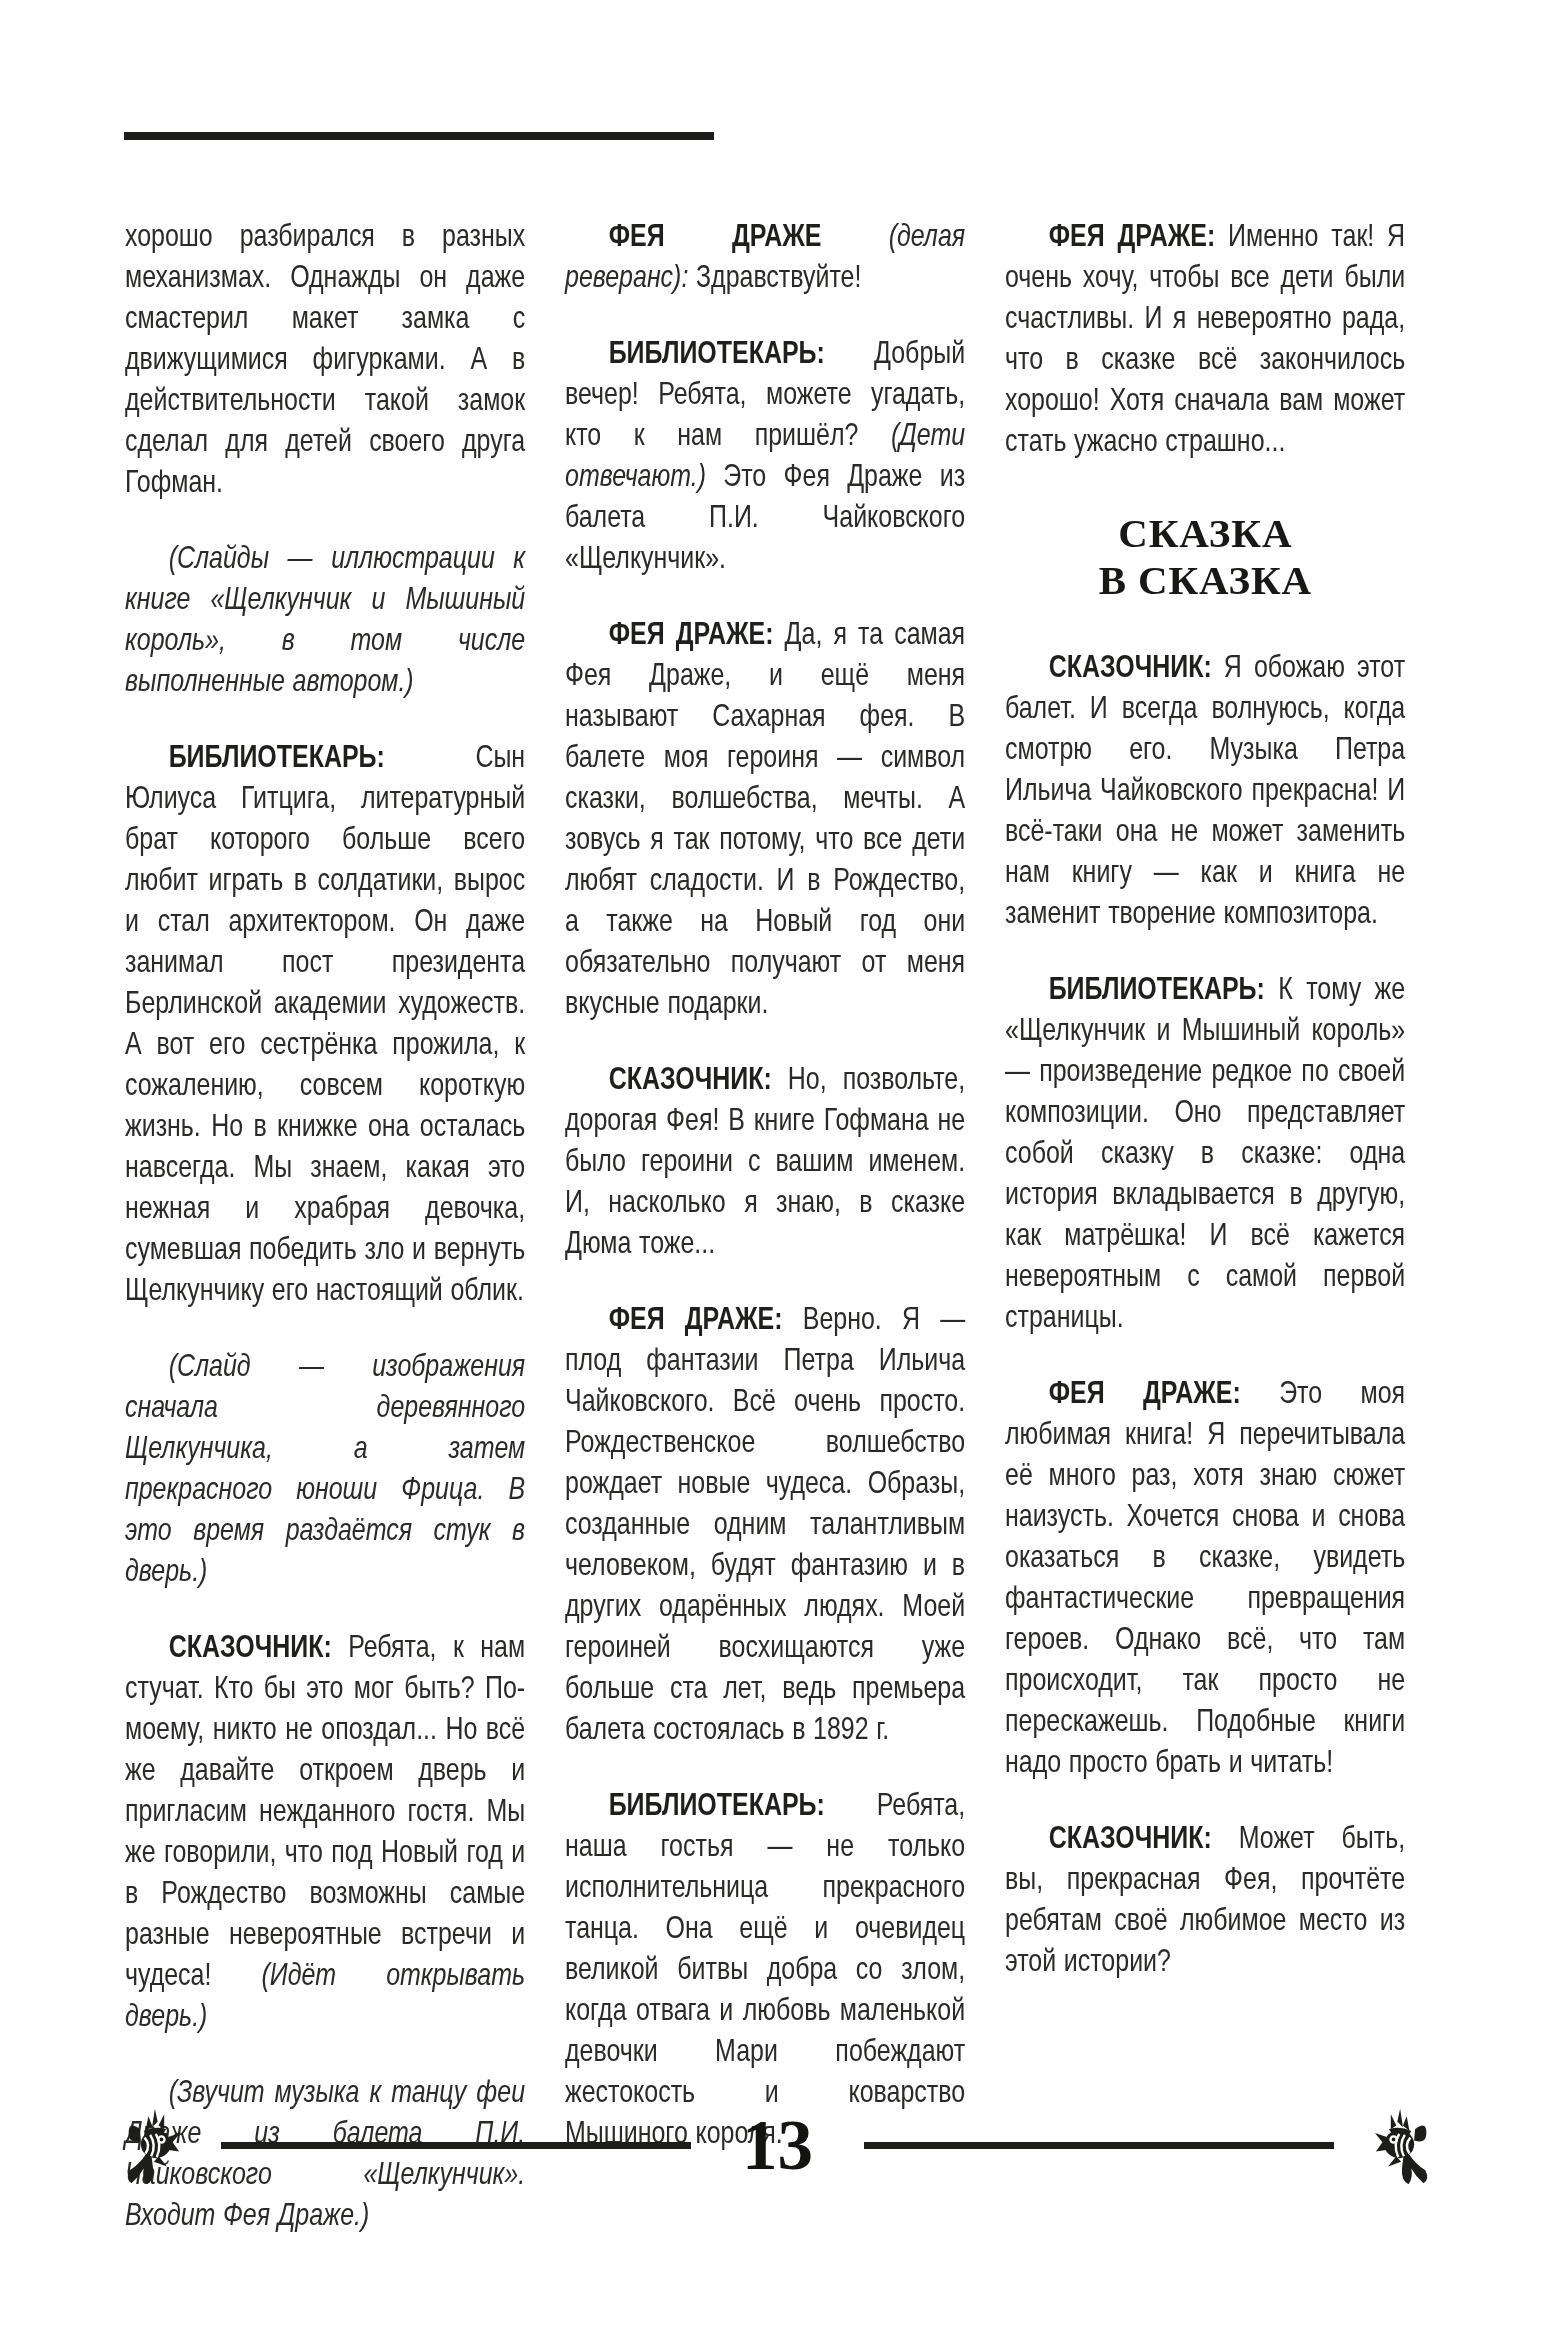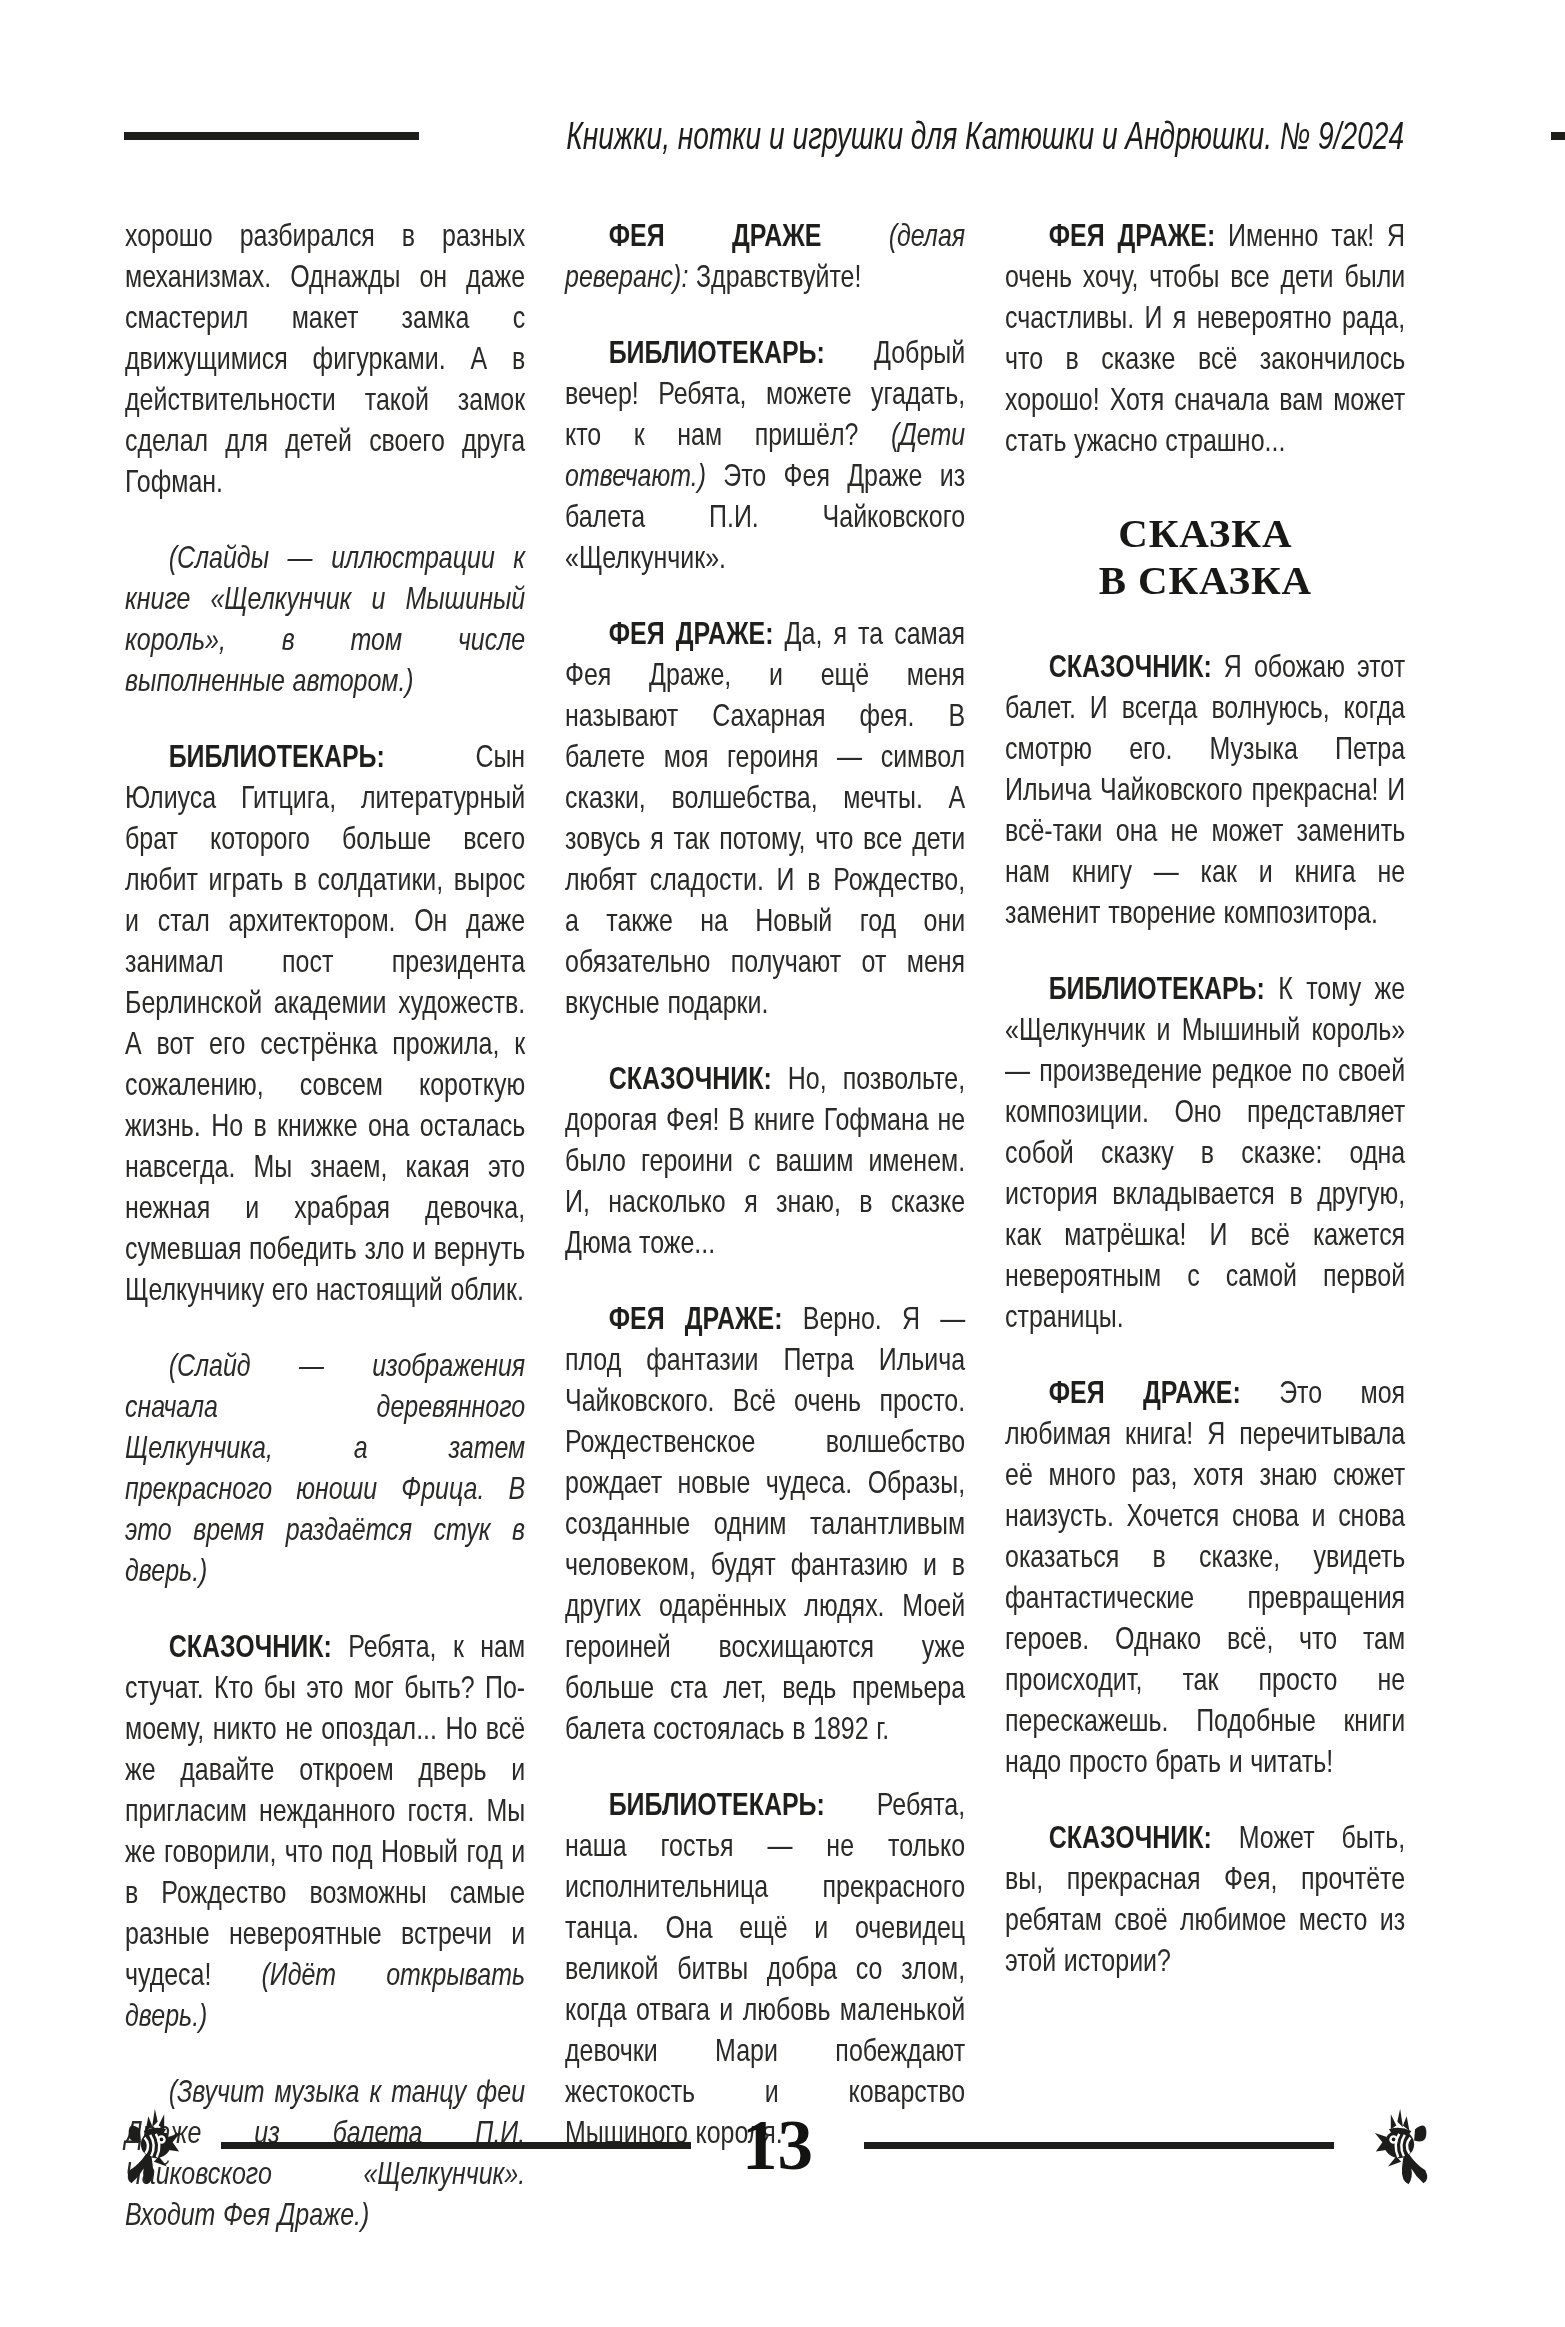--- a/index.html
+++ b/index.html
@@ -54,23 +54,20 @@
   .page-number {
     font-family:"Liberation Serif", serif; font-weight:bold;
     font-size:71px; line-height:71px; color:#131311; padding:0 47px;
   }
 </style>
 </head>
 <body>
 
 <div class="header">
   <div class="header-rule"></div>
-  <div class="header-title-wrap">
-    <span class="header-title">Книжки, нотки и игрушки для Катюшки и Андрюшки. № 9/2024</span>
-  </div>
   <div class="header-rule"></div>
 </div>
 
 <div class="column column-1">
   <div class="col-inner">
       <p class="para no-indent"><span>хорошо разбирался в разных механизмах. Однажды он даже смастерил макет замка с движущимися фигурками. А в действительности такой замок сделал для детей своего друга Гофман.</span></p>
       <p class="para stage"><span class="stage-inline">(Слайды — иллюстрации к книге «Щелкунчик и Мышиный король», в том числе выполненные автором.)</span></p>
       <p class="para"><span class="speaker">БИБЛИОТЕКАРЬ: </span><span>Сын Юлиуса Гитцига, литературный брат которого больше всего любит играть в солдатики, вырос и стал архитектором. Он даже занимал пост президента Берлинской академии художеств. А вот его сестрёнка прожила, к сожалению, совсем короткую жизнь. Но в книжке она осталась навсегда. Мы знаем, какая это нежная и храбрая девочка, сумевшая победить зло и вернуть Щелкунчику его настоящий облик.</span></p>
       <p class="para stage"><span class="stage-inline">(Слайд — изображения сначала деревянного Щелкунчика, а затем прекрасного юноши Фрица. В это время раздаётся стук в дверь.)</span></p>
       <p class="para"><span class="speaker">СКАЗОЧНИК: </span><span>Ребята, к нам стучат. Кто бы это мог быть? По-моему, никто не опоздал... Но всё же давайте откроем дверь и пригласим нежданного гостя. Мы же говорили, что под Новый год и в Рождество возможны самые разные невероятные встречи и чудеса! </span><span class="stage-inline">(Идёт открывать дверь.)</span></p>

